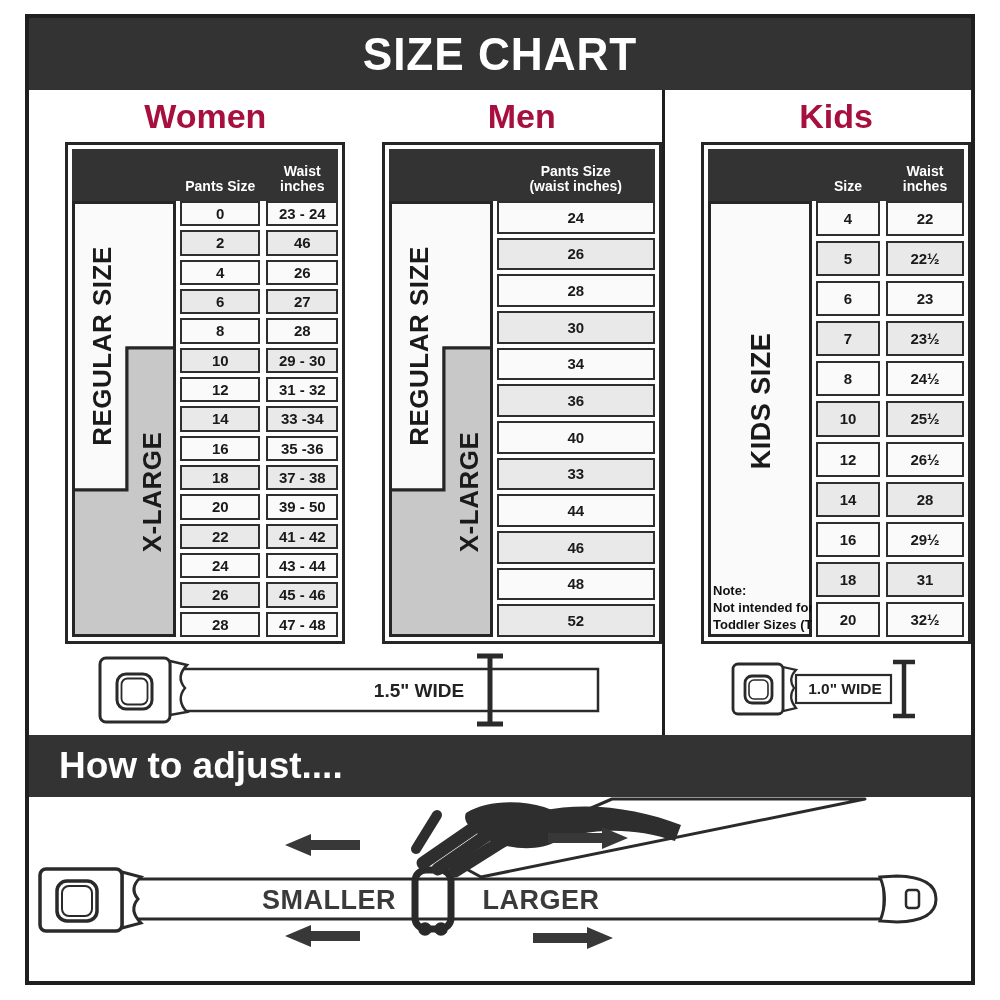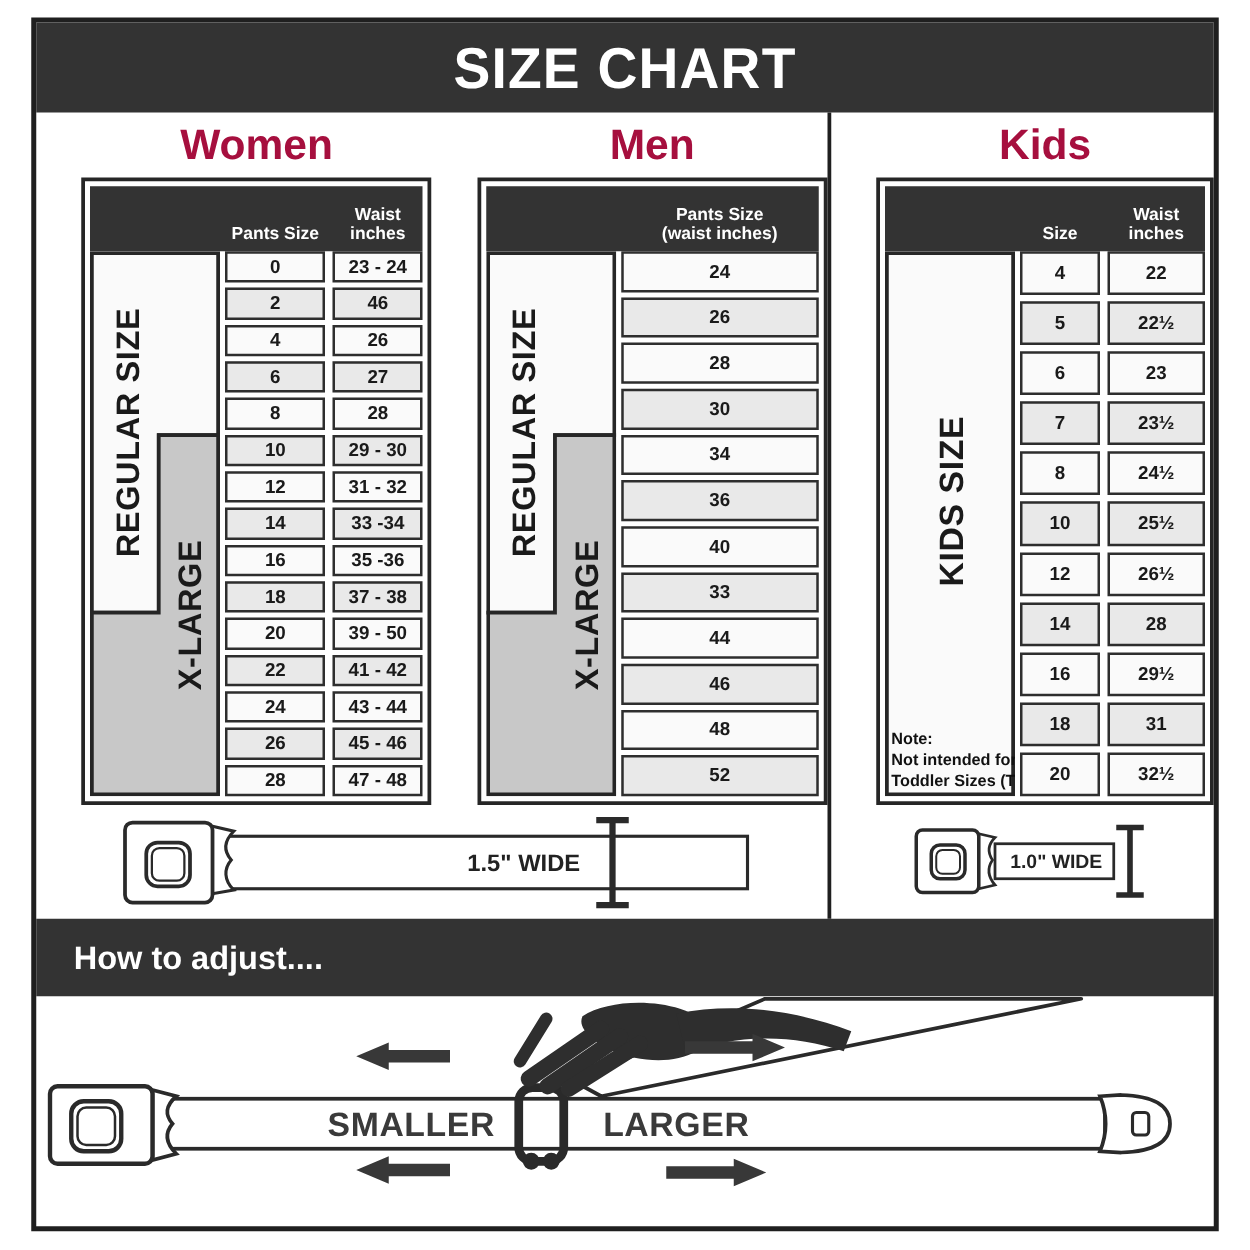--- a/index.html
+++ b/index.html
@@ -44,21 +44,21 @@
   .kids-stub-text{font-size:27px;font-weight:700;fill:#1a1a1a;letter-spacing:.5px;}
   .note-text{font-size:13px;font-weight:700;fill:#111;}
 
   
   .belt-area{height:91px;display:flex;align-items:center;}
   .belt-label{font-size:19px;font-weight:700;fill:#222;}
   .belt-label-small{font-size:15.5px;font-weight:700;fill:#222;}
 
   
   .howto-band{height:62px;background:#333333;display:flex;align-items:center;padding-left:30px;box-sizing:border-box;}
-  .howto-band span{color:#fff;font-size:26px;font-weight:700;}
+  .howto-band span{color:#fff;font-size:37px;font-weight:700;}
   .bottom-area{height:204px;position:relative;}
   .adjust-text{font-size:27px;font-weight:700;fill:#3a3a3a;letter-spacing:.5px;}
 </style>
 </head>
 <body>
 
 <div class="page">
 <div class="frame">
 
   <div class="title-band">

